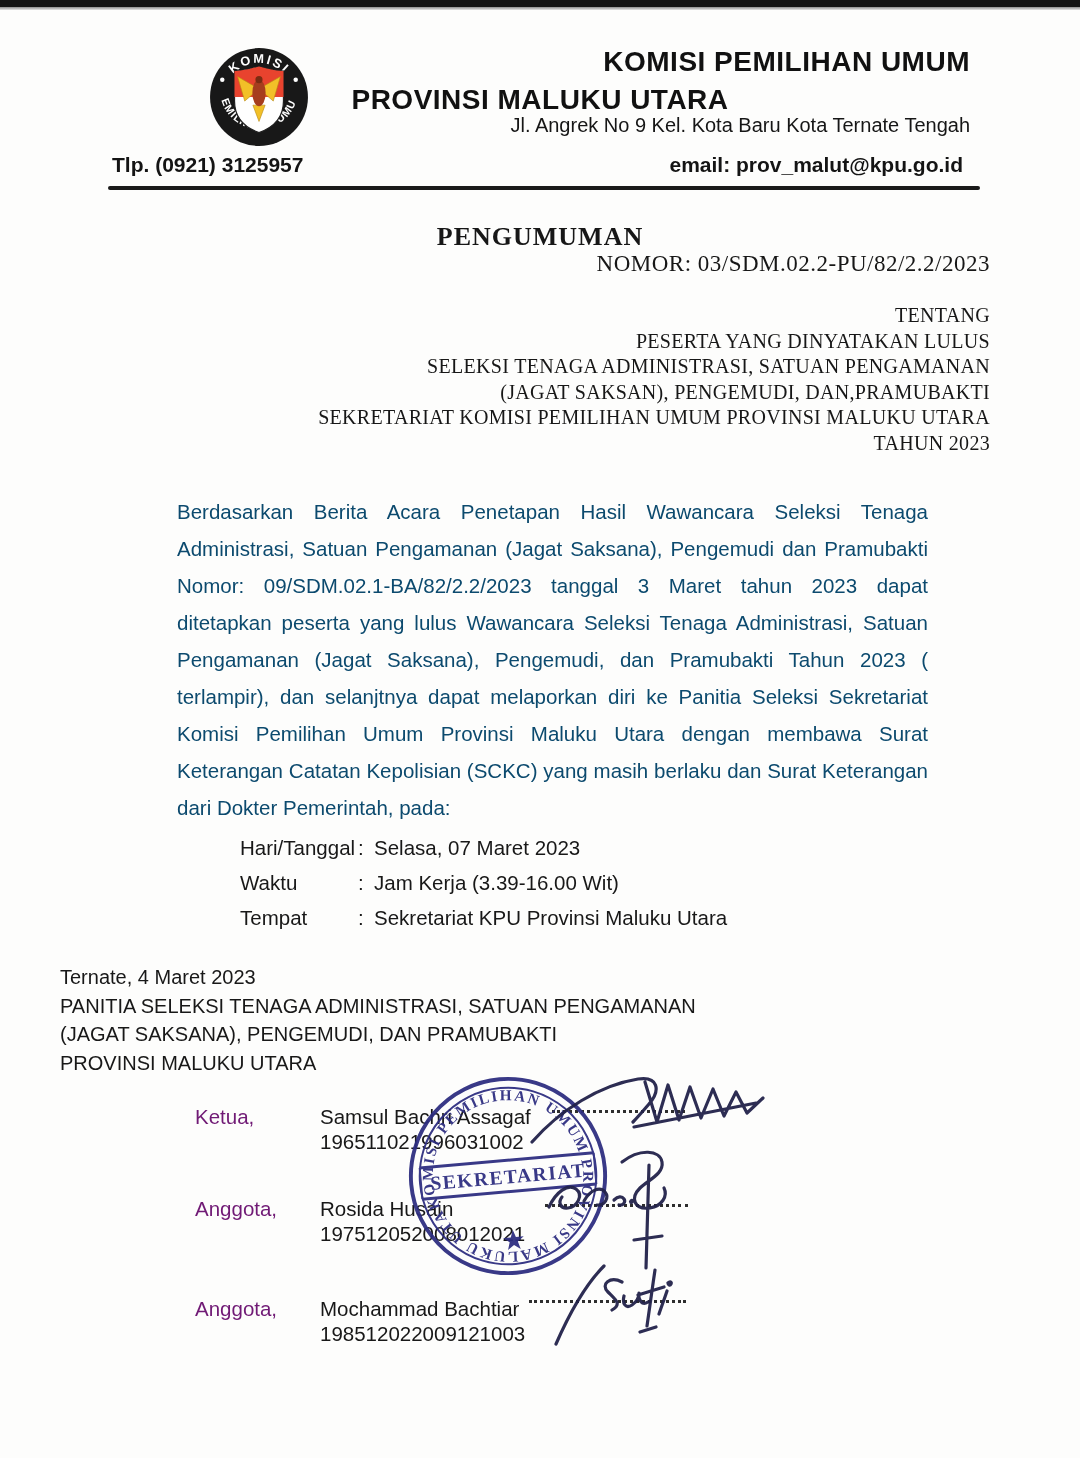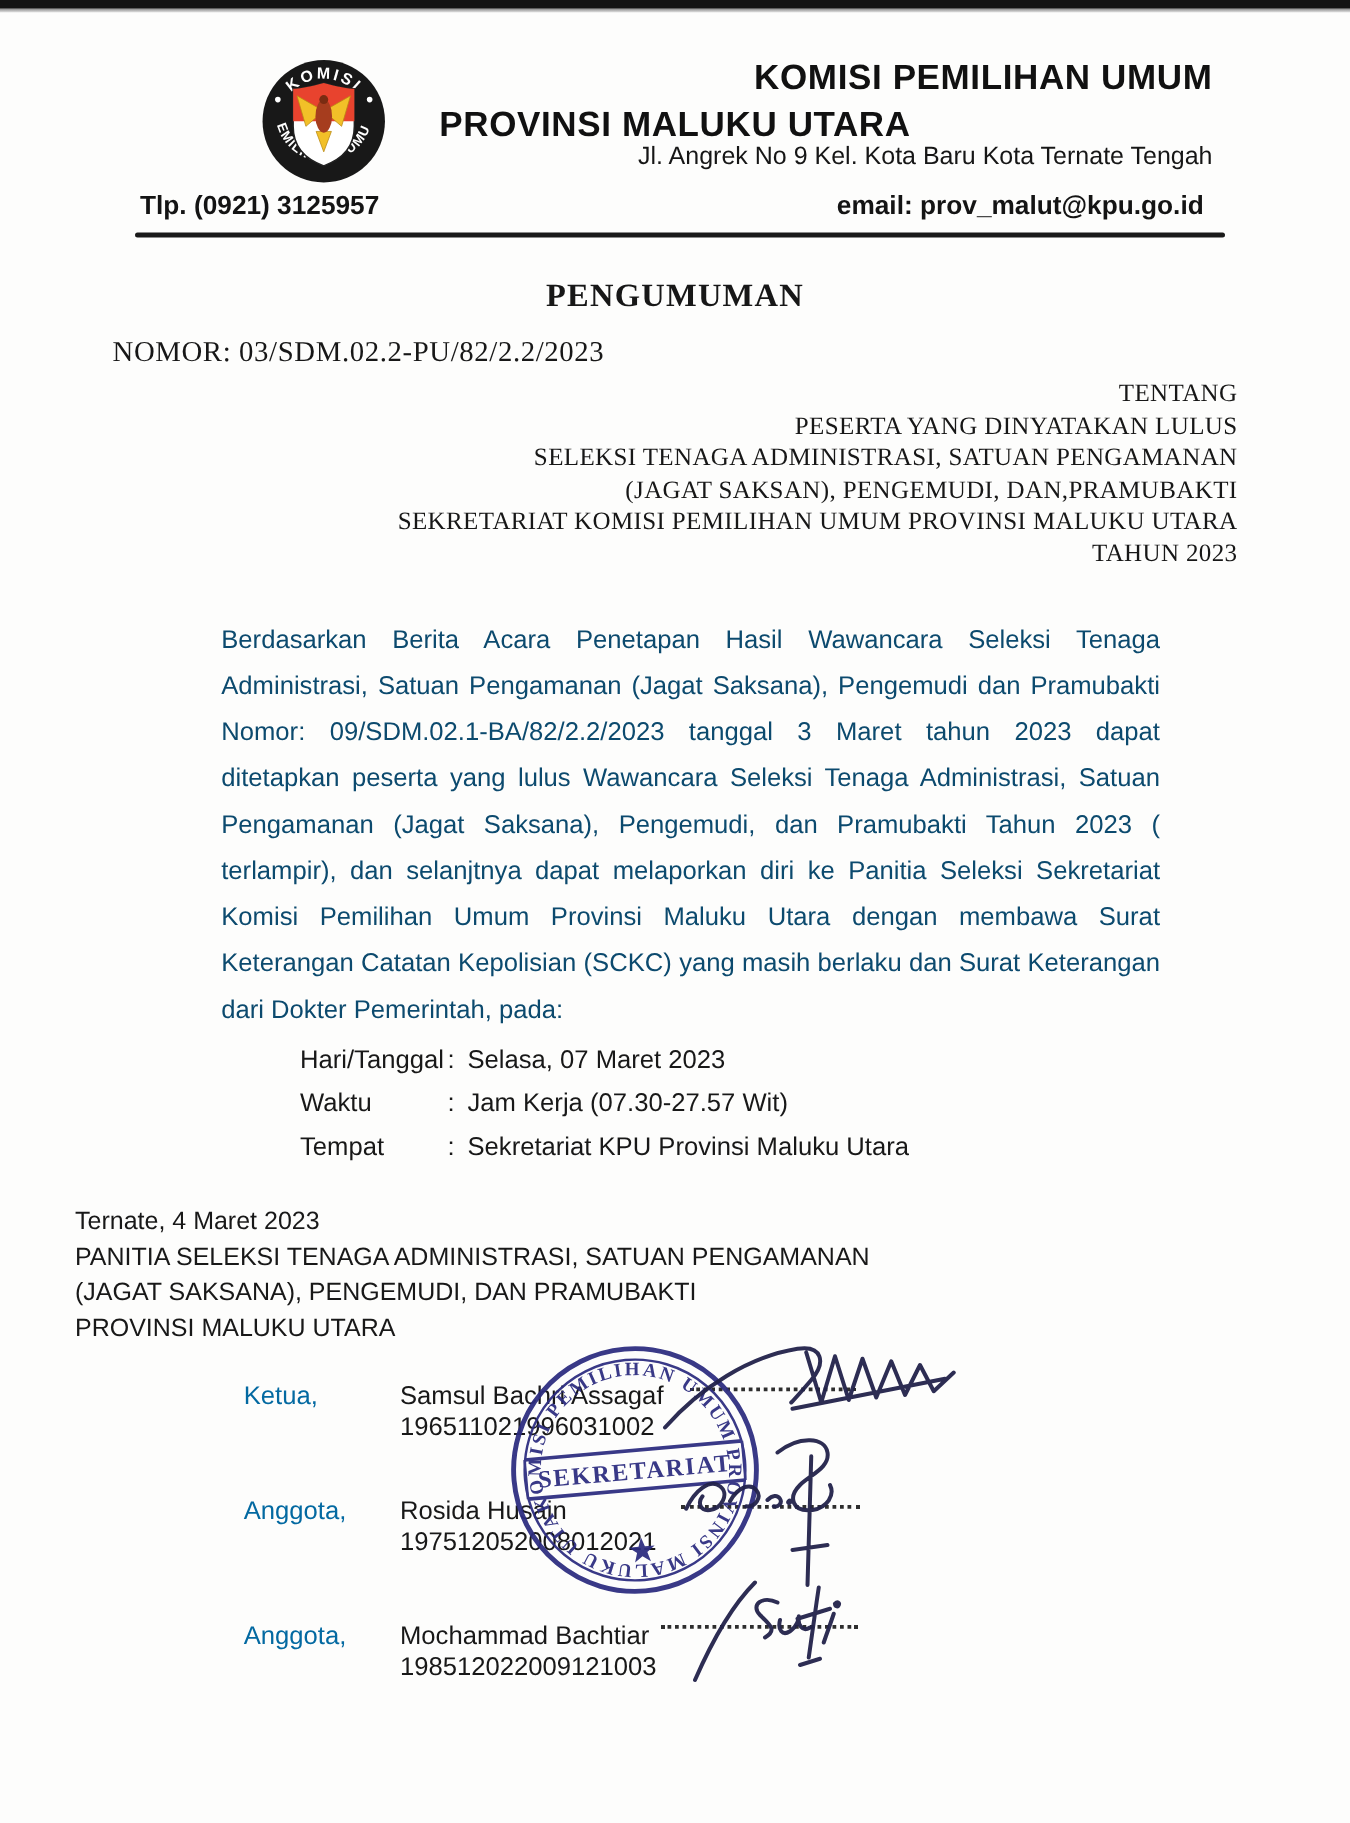--- a/index.html
+++ b/index.html
@@ -21,40 +21,40 @@
                font-size:28px; font-weight:bold; letter-spacing:.5px; color:#111; }
   .address   { position:absolute; left:110px; right:110px; top:114px; text-align:right;
                font-size:20px; font-weight:500; color:#161616; }
   .phone { position:absolute; left:112px; top:153px; font-size:21px; font-weight:600; color:#141414; }
   .email { position:absolute; right:117px; top:153px; font-size:21px; font-weight:600; color:#141414; }
   .header-rule { position:absolute; left:108px; top:186px; width:872px; height:4px; background:#1a1a1a; border-radius:2px; }
 
   
   .doc-heading { position:absolute; left:90px; right:90px; top:222px; text-align:center;
                  font-family:"Liberation Serif", serif; font-size:26px; font-weight:600; letter-spacing:1px; color:#171717; }
-  .doc-number  { position:absolute; left:90px; right:90px; top:251px; text-align:left;
-                 font-family:"Liberation Serif", serif; font-size:23px; font-weight:500; letter-spacing:.5px; color:#171717;margin-top:18px; }
+  .doc-number  { position:absolute; left:90px; right:90px; top:251px; text-align:right;
+                 font-family:"Liberation Serif", serif; font-size:23px; font-weight:500; letter-spacing:.5px; color:#171717; }
   .subject { position:absolute; left:90px; right:90px; top:303px; text-align:right;
              font-family:"Liberation Serif", serif; font-size:20px; font-weight:500;
              line-height:25.5px; letter-spacing:.3px; color:#171717; }
 
   
   .body-par { position:absolute; left:177px; top:493px; width:751px;
               font-size:20.5px; line-height:37px; text-align:justify; color:#0c4a6e; }
 
   .details { position:absolute; left:240px; top:830px; font-size:20.5px; line-height:35px; color:#181818; }
   .detail-row { display:flex; }
   .detail-label { width:118px; }
   .detail-colon { width:16px; }
 
   .closing { position:absolute; left:60px; right:60px; top:963px; text-align:left;
              font-size:20px; font-weight:500; line-height:28.5px; color:#181818; }
 
   
-  .sig-role  { position:absolute; left:195px; font-size:20.5px; font-weight:500; color:#0369a1; }
+  .sig-role  { position:absolute; left:195px; font-size:20.5px; font-weight:500; color:#701a75; }
   .sig-name  { position:absolute; left:320px; font-size:20.5px; font-weight:500; color:#181818; }
   .sig-nip   { position:absolute; left:320px; font-size:20.5px; font-weight:500; color:#181818; }
   .dotline   { position:absolute; border-bottom:3.5px dotted #2e2e2e; }
 
   .stamp { position:absolute; left:405px; top:1073px; width:206px; height:206px;
            transform:rotate(-5deg); opacity:.94; }
   .ink-layer { position:absolute; left:0; top:0; width:1080px; height:1458px; pointer-events:none; }
 </style>
 </head>
 <body>
@@ -114,21 +114,21 @@
 
   <div class="details">
     <div class="detail-row">
       <span class="detail-label">Hari/Tanggal</span>
       <span class="detail-colon">:</span>
       <span>Selasa, 07 Maret 2023</span>
     </div>
     <div class="detail-row">
       <span class="detail-label">Waktu</span>
       <span class="detail-colon">:</span>
-      <span>Jam Kerja (07.30-27.57 Wit)</span>
+      <span>Jam Kerja (3.39-16.00 Wit)</span>
     </div>
     <div class="detail-row">
       <span class="detail-label">Tempat</span>
       <span class="detail-colon">:</span>
       <span>Sekretariat KPU Provinsi Maluku Utara</span>
     </div>
   </div>
 
   <div class="closing">
     <div>Ternate, 4 Maret 2023</div>

